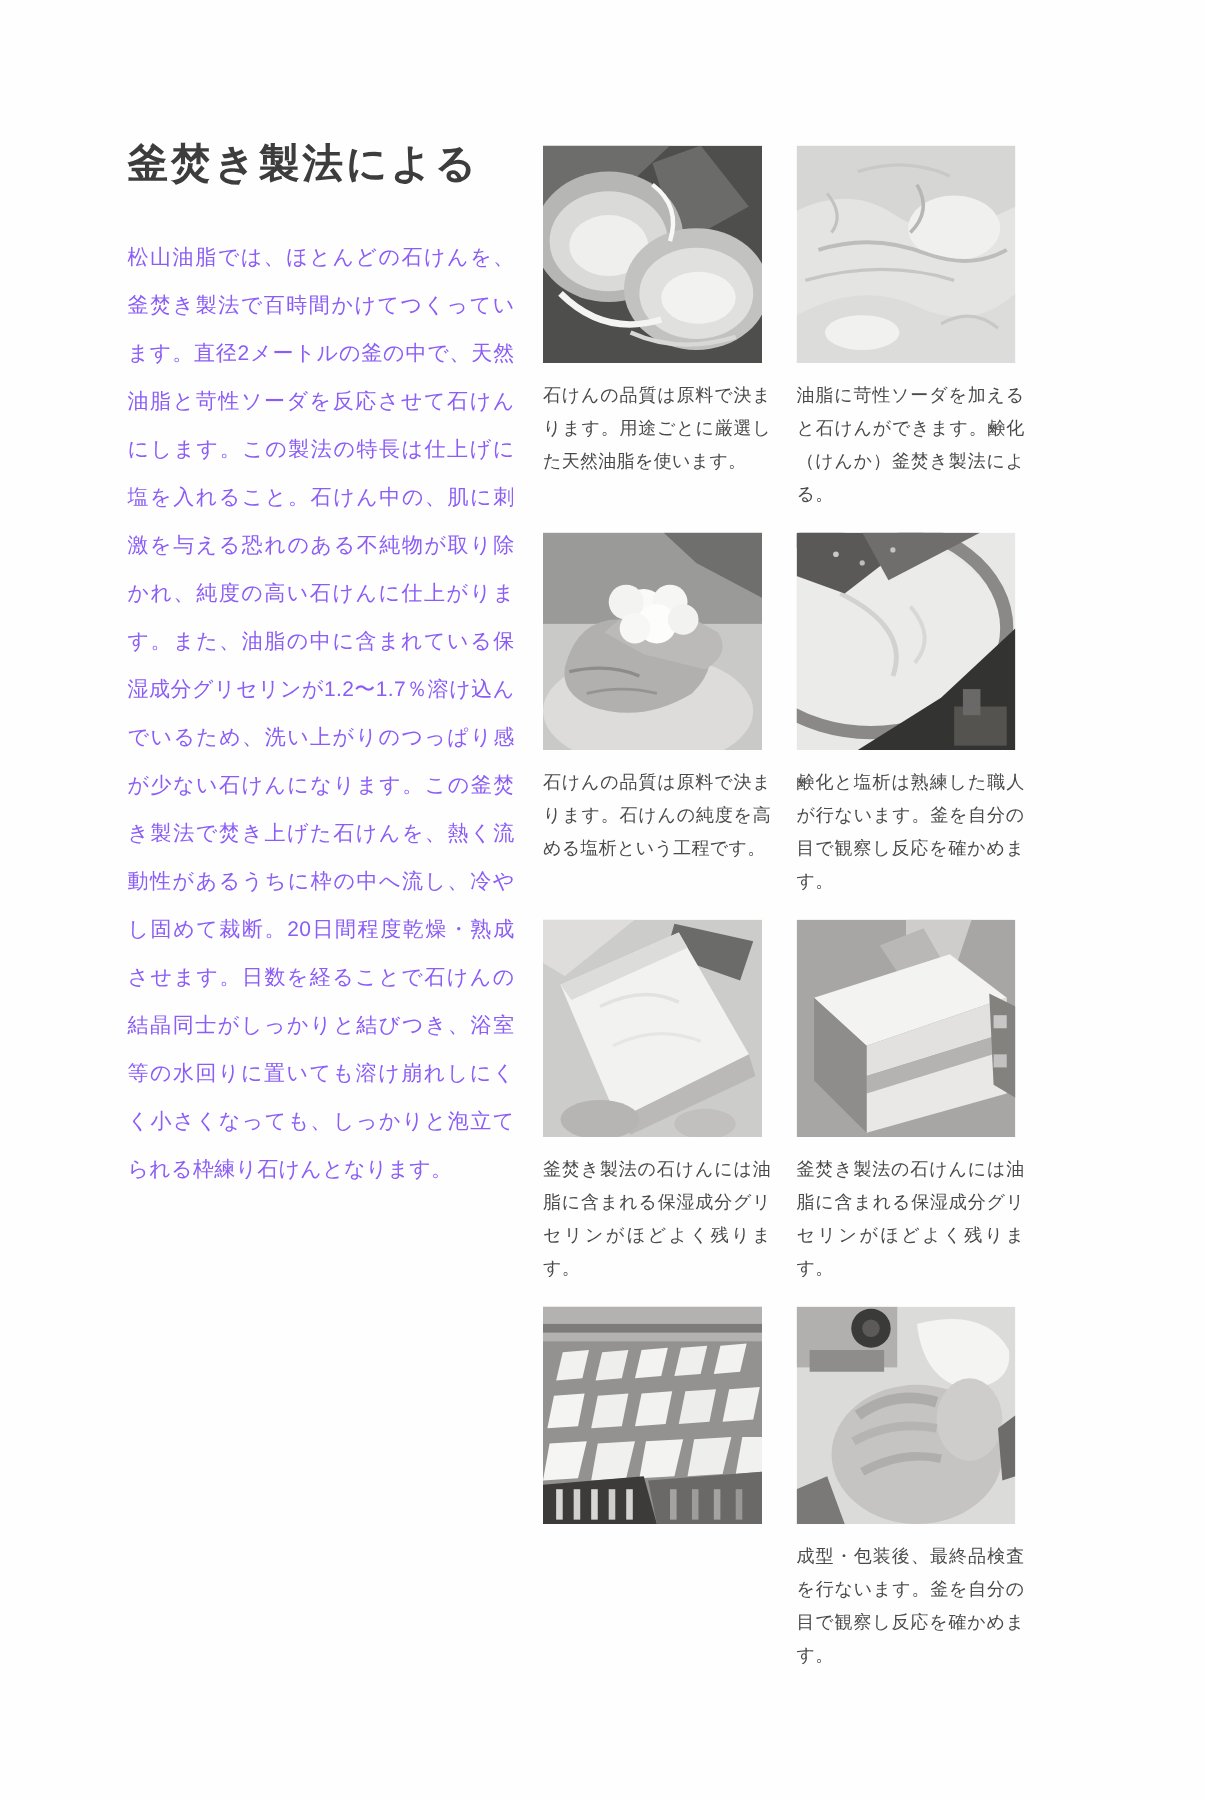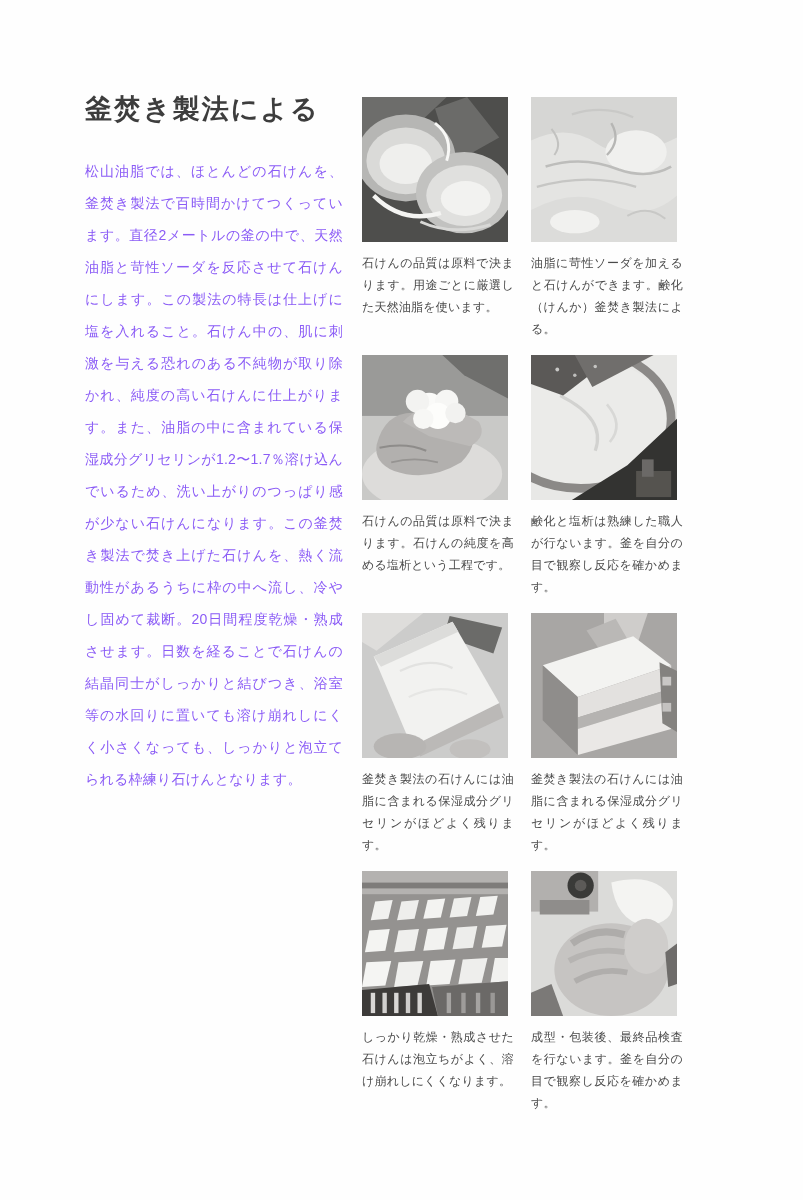--- a/index.html
+++ b/index.html
@@ -207,21 +207,20 @@
           <rect x="22" y="84" width="3" height="14" fill="#d9d7d5"></rect>
           <rect x="30" y="84" width="3" height="14" fill="#cfcdcb"></rect>
           <rect x="38" y="84" width="3" height="14" fill="#d6d4d2"></rect>
           <polygon points="52,100 48,80 100,76 100,100" fill="#6b6967"></polygon>
           <rect x="58" y="84" width="3" height="14" fill="#a5a3a1"></rect>
           <rect x="68" y="84" width="3" height="14" fill="#9e9c9a"></rect>
           <rect x="78" y="84" width="3" height="14" fill="#a5a3a1"></rect>
           <rect x="88" y="84" width="3" height="14" fill="#9a9896"></rect>
         </svg>
       </div>
-      <figcaption class="caption">しっかり乾燥・熟成させた石けんは泡立ちがよく、溶け崩れしにくくなります。</figcaption>
     </figure>
 
     <figure>
       <div class="photo">
         <svg viewBox="0 0 100 100" preserveAspectRatio="none" aria-hidden="true">
           <rect width="100" height="100" fill="#dbdbd9"></rect>
           <rect width="46" height="28" fill="#b2b0ae"></rect>
           <rect x="6" y="20" width="34" height="10" fill="#8f8d8b"></rect>
           <circle cx="34" cy="10" r="9" fill="#3a3a38"></circle>
           <circle cx="34" cy="10" r="4" fill="#5c5a58"></circle>

